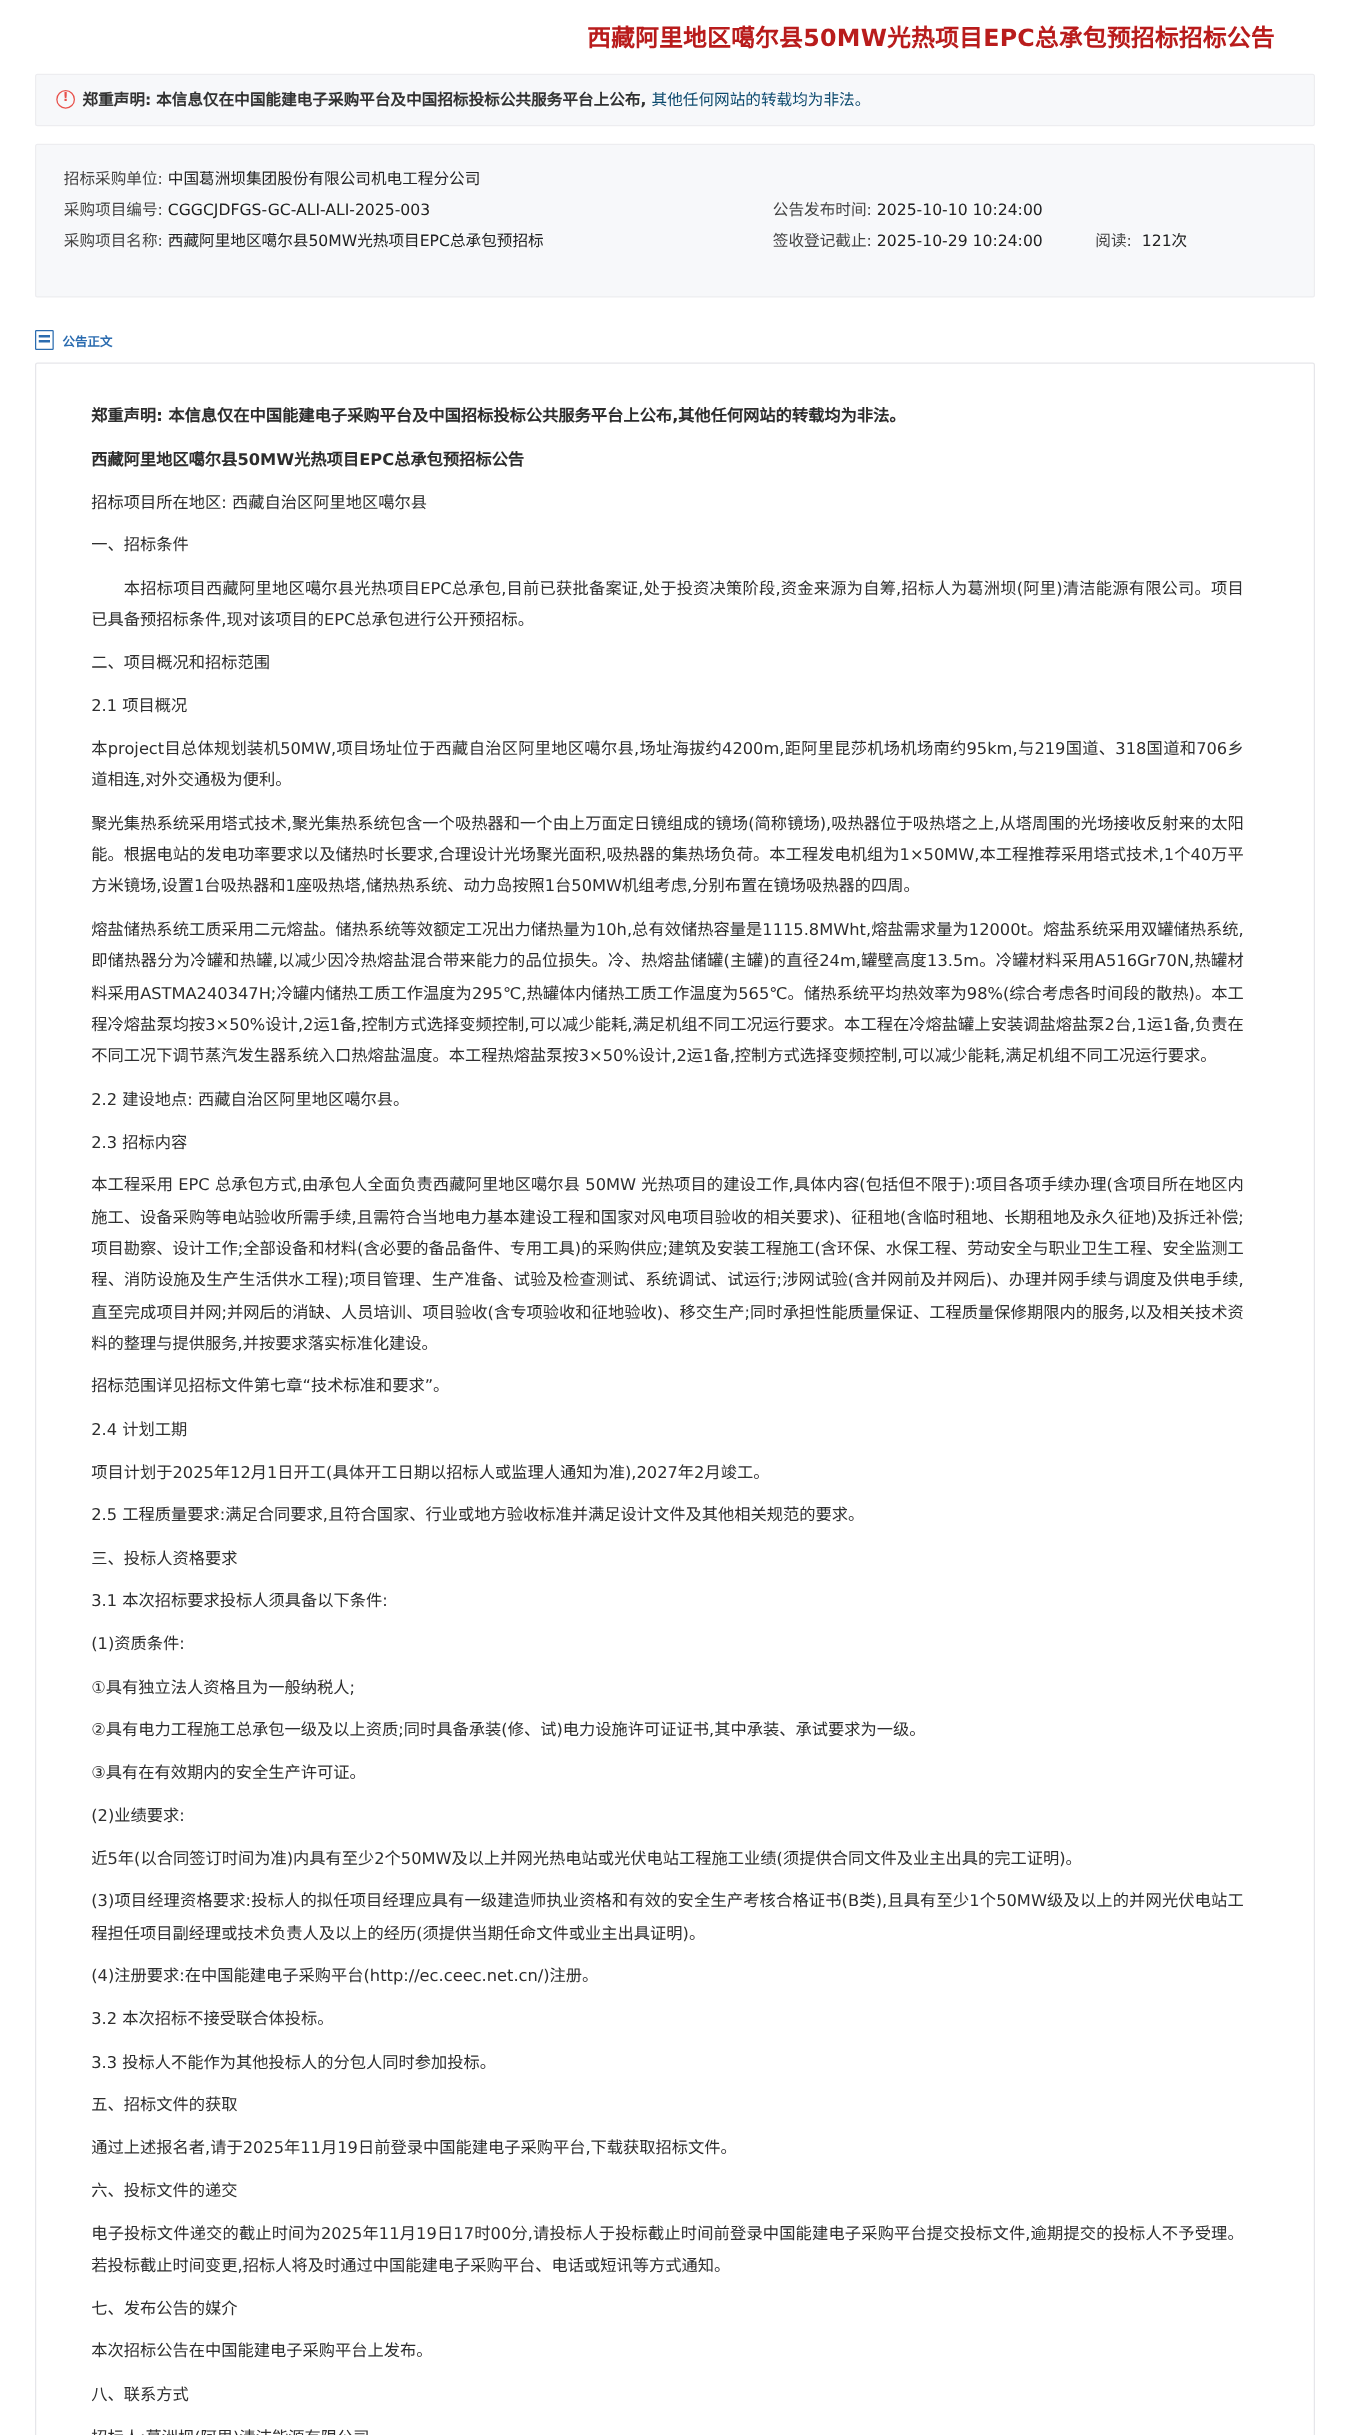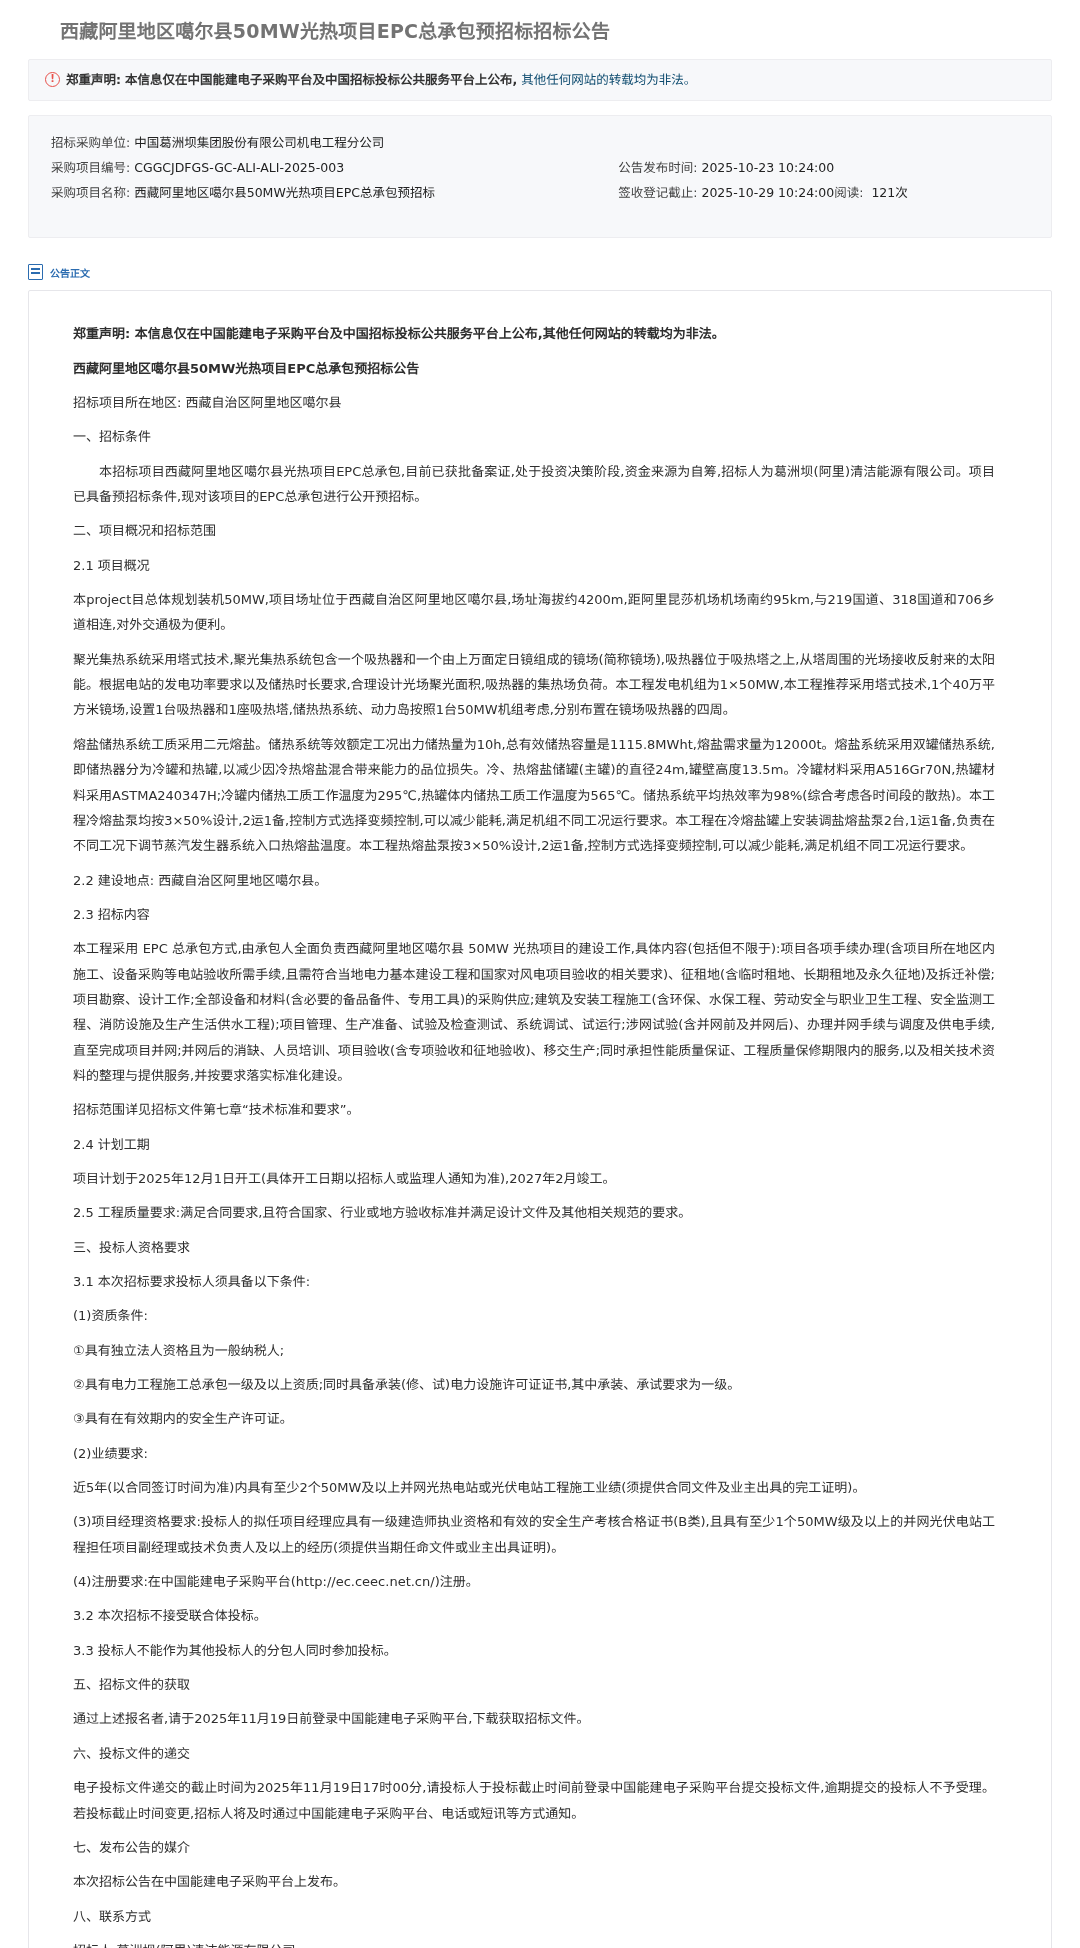--- a/index.html
+++ b/index.html
@@ -14,24 +14,24 @@
     min-height: 1948px;
     color: #333333;
     font-size: 13px;
   }
   .page {
     width: 1080px;
     box-sizing: border-box;
     padding: 0;
   }
   .doc-title {
-    text-align: left;
+    text-align: right;
     font-size: 19px;
     font-weight: bold;
-    color: #737373;
+    color: #b91c1c;
     padding: 18px 60px 14px 60px;
     line-height: 1.4;
     letter-spacing: 0.2px;
   }
   .notice-bar {
     margin: 0 28px 14px 28px;
     background: #f7f8fa;
     border: 1px solid #ededf0;
     border-radius: 2px;
     padding: 11px 16px;
@@ -87,21 +87,21 @@
   }
   .meta-label {
     color: #444;
     white-space: nowrap;
   }
   .meta-value {
     color: #222;
     margin-left: 4px;
   }
   .meta-right .meta-label { text-align: left; }
-  .meta-readcount { white-space: nowrap; }
+  .meta-readcount { margin-left: 42px; white-space: nowrap; }
 
   .section-head {
     margin: 0 28px 0 28px;
     padding: 6px 0 10px 0;
     display: flex;
     align-items: center;
     font-size: 10px;
     color: #2b6cb0;
     font-weight: bold;
   }
@@ -170,21 +170,21 @@
       </div>
       <div class="meta-right"></div>
     </div>
     <div class="meta-row">
       <div class="meta-left">
         <span class="meta-label">采购项目编号:</span>
         <span class="meta-value">CGGCJDFGS-GC-ALI-ALI-2025-003</span>
       </div>
       <div class="meta-right">
         <span class="meta-label">公告发布时间:</span>
-        <span class="meta-value">2025-10-23 10:24:00</span>
+        <span class="meta-value">2025-10-10 10:24:00</span>
       </div>
     </div>
     <div class="meta-row">
       <div class="meta-left">
         <span class="meta-label">采购项目名称:</span>
         <span class="meta-value">西藏阿里地区噶尔县50MW光热项目EPC总承包预招标</span>
       </div>
       <div class="meta-right">
         <span class="meta-label">签收登记截止:</span>
         <span class="meta-value">2025-10-29 10:24:00</span>

